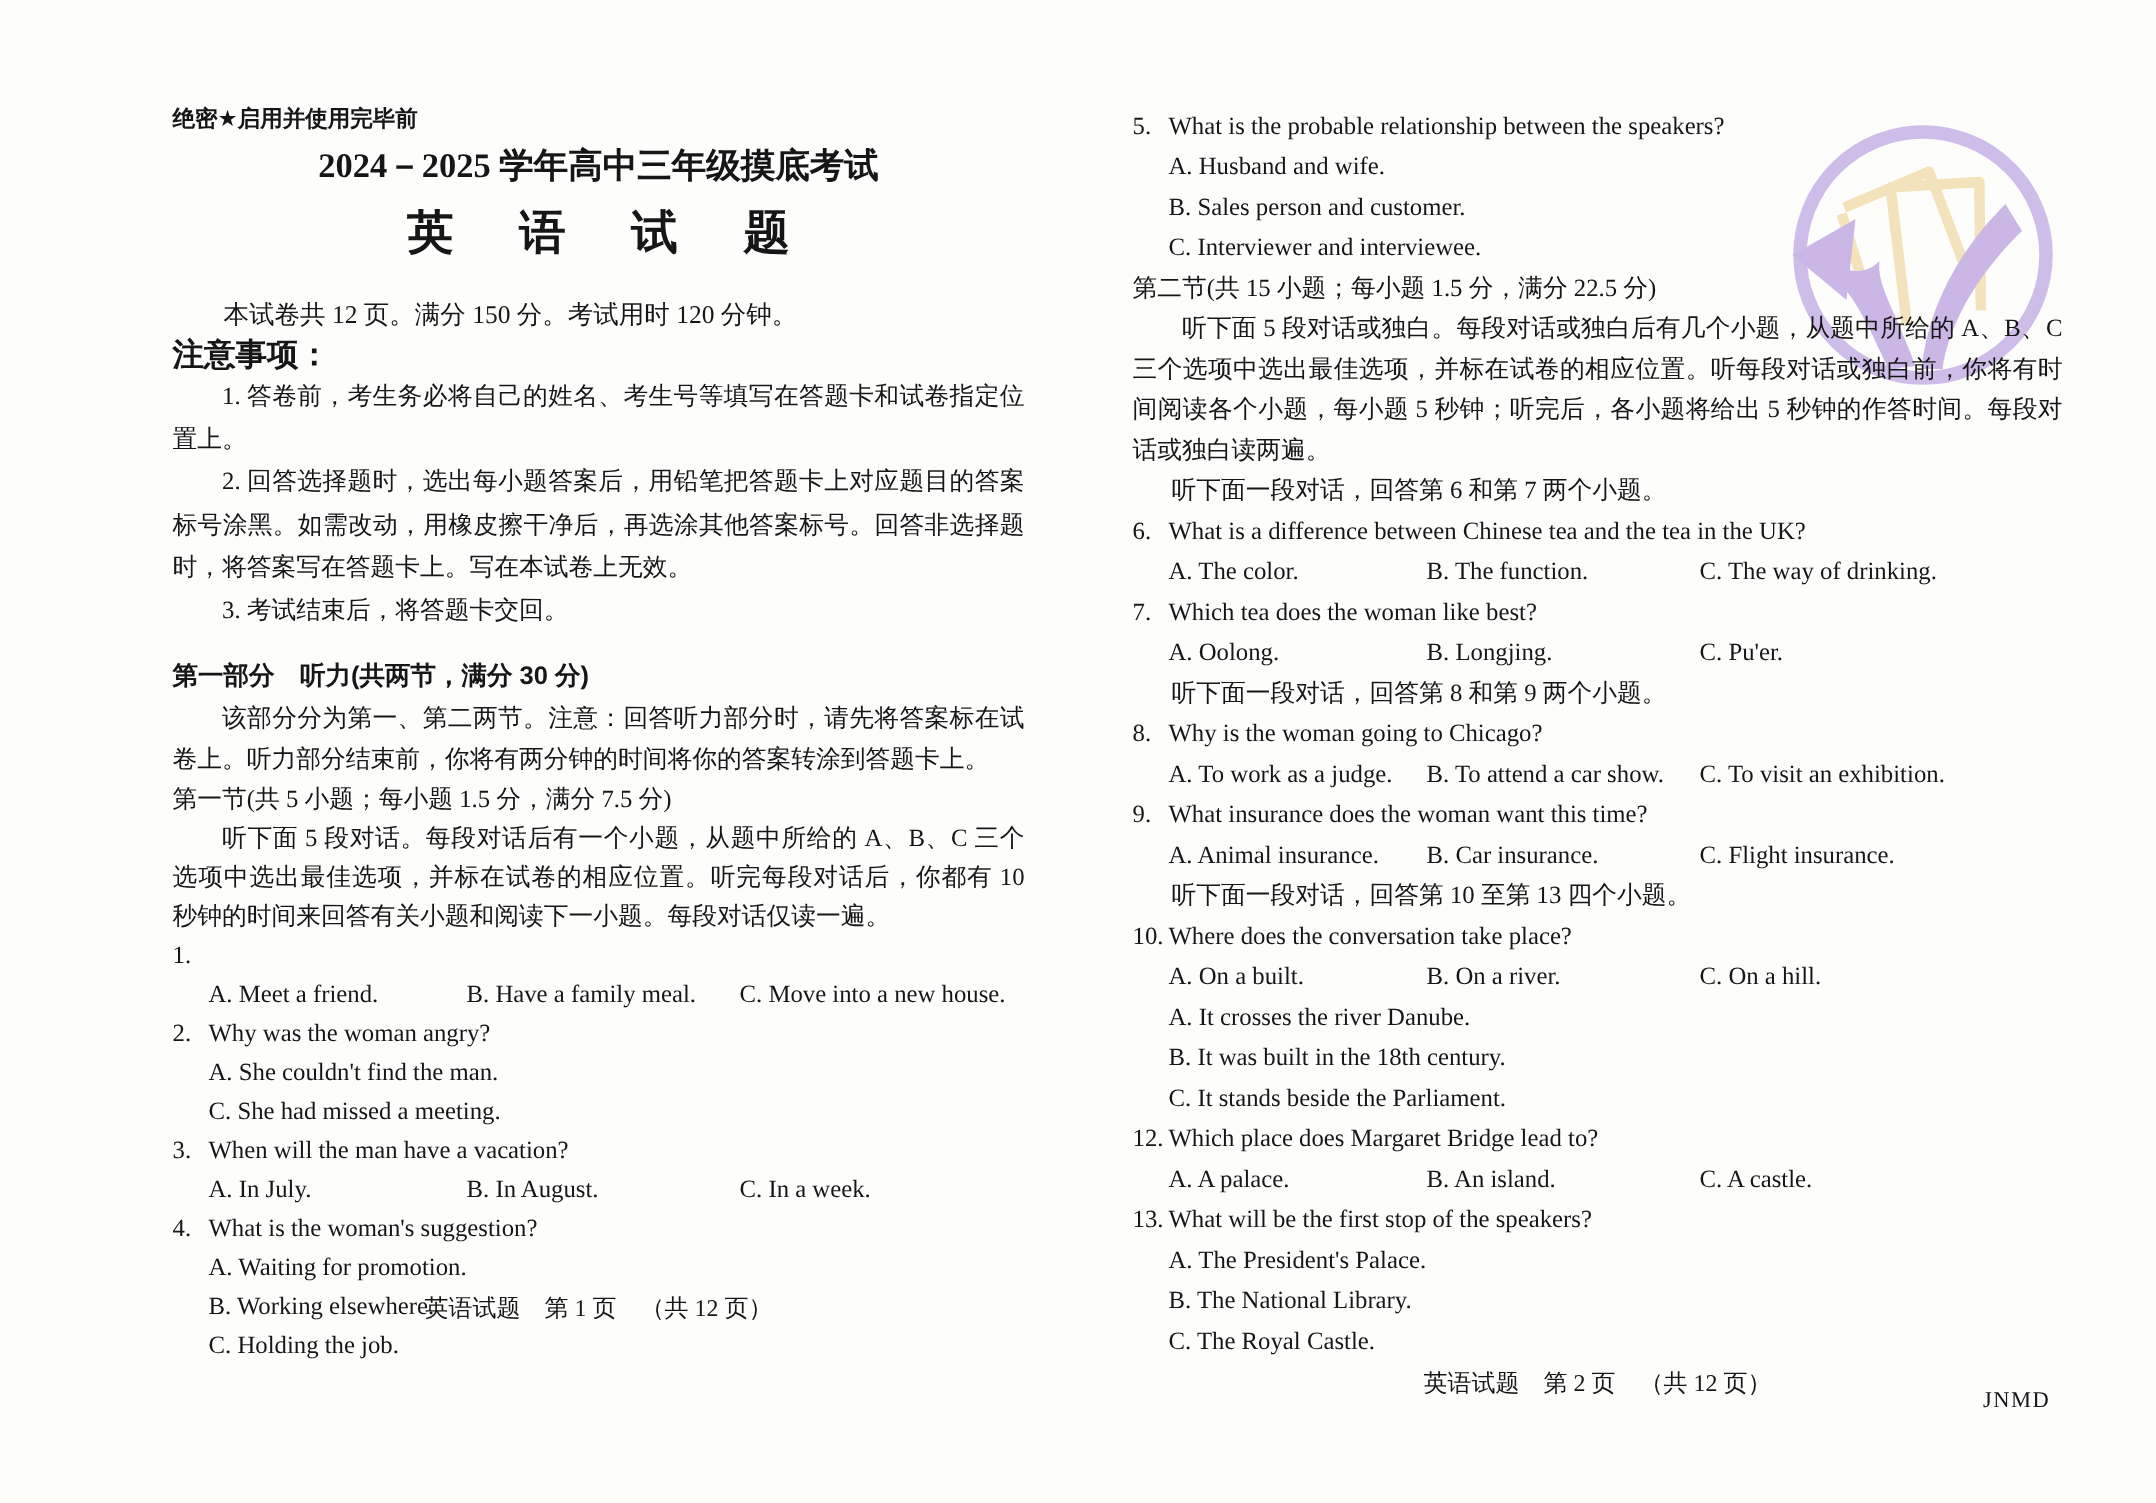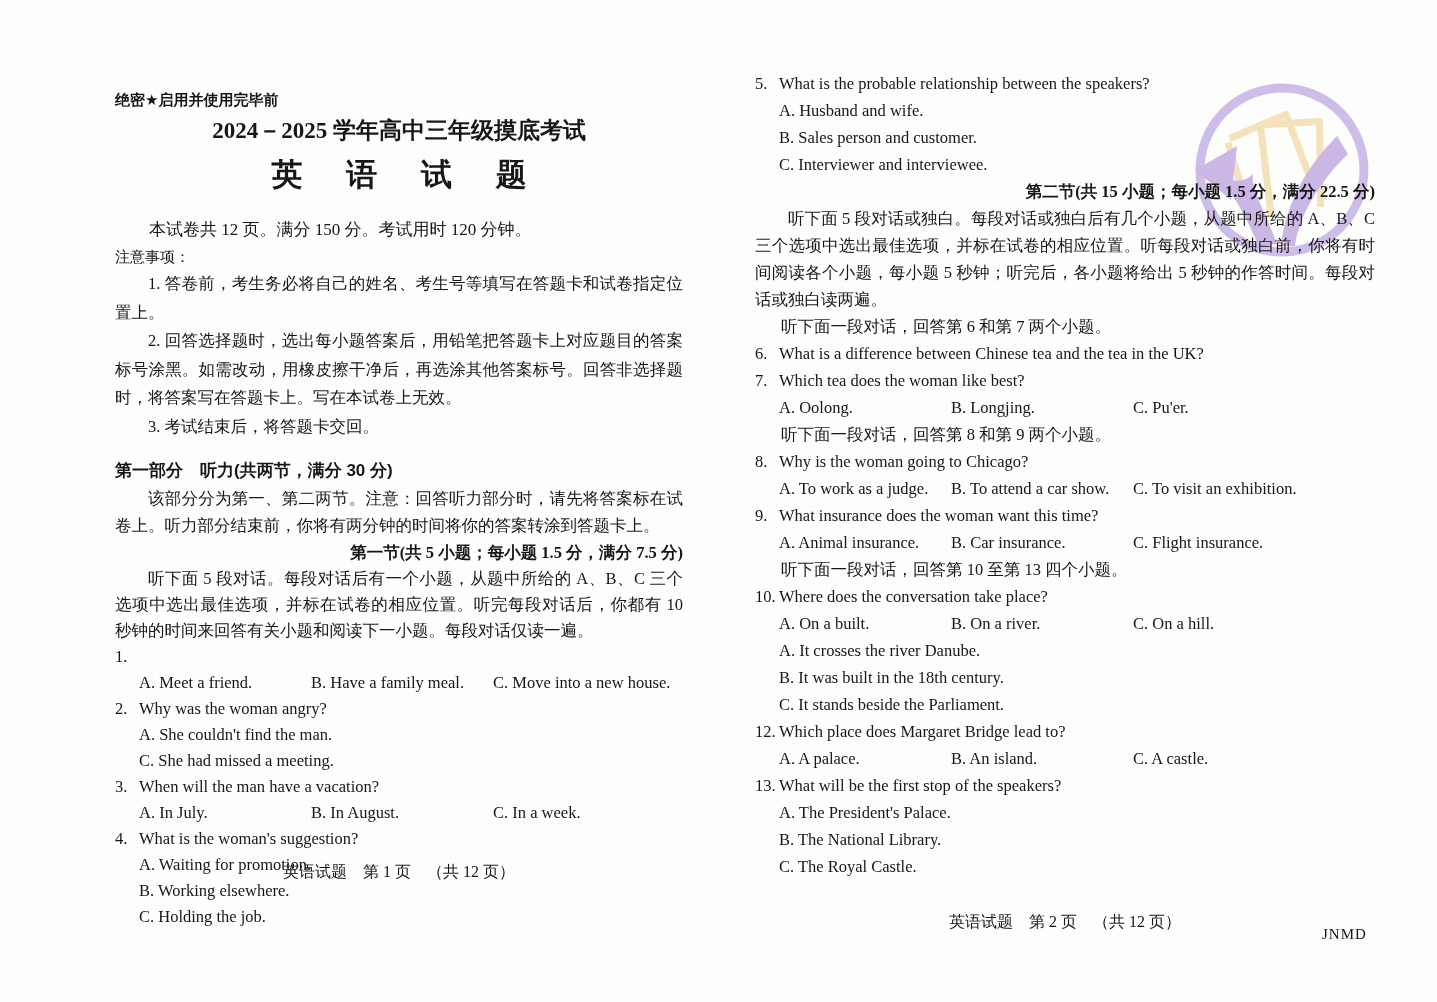--- a/index.html
+++ b/index.html
@@ -5,29 +5,29 @@
   html,body{margin:0;padding:0;}
   body{
     width:1437px;height:1002px;position:relative;overflow:hidden;
     background:#fdfdfc;color:#161616;
     font-family:"Liberation Serif","DejaVu Serif",serif;
   }
   .page-col{position:absolute;top:70px;}
   #col1{left:115px;width:568px;}
   #col2{left:755px;width:620px;}
 
-  .secret{font-family:"Liberation Sans","DejaVu Sans",sans-serif;font-weight:bold;font-size:15px;line-height:20px;margin-bottom:6px;margin-top:20px;}
+  .secret{font-family:"Liberation Sans","DejaVu Sans",sans-serif;font-weight:bold;font-size:15px;line-height:20px;margin-bottom:6px;}
   .exam-session{font-weight:bold;font-size:23px;line-height:30px;text-align:center;}
   .subject-title{font-weight:bold;font-size:31px;line-height:42px;text-align:center;letter-spacing:18px;padding-left:18px;margin:8px 0 20px 0;}
   .paper-info{font-size:17px;line-height:27px;text-indent:2em;margin-top:20px;}
-  .notes-heading{font-family:"Liberation Sans","DejaVu Sans",sans-serif;font-weight:normal;font-size:15px;line-height:27px;}
+  .notes-heading{font-family:"Liberation Sans","DejaVu Sans",sans-serif;font-weight:bold;font-size:21px;line-height:27px;}
   .note{font-size:16.5px;line-height:28.5px;text-indent:2em;text-align:justify;}
   .part-heading{font-family:"Liberation Sans","DejaVu Sans",sans-serif;font-weight:bold;font-size:17px;line-height:28px;margin-top:16px;}
   .intro-para{font-size:16.5px;line-height:27px;text-indent:2em;text-align:justify;}
-  .section-heading{font-size:16.5px;line-height:27px;font-weight:700;text-align:right;}
+  .section-heading{font-size:16.5px;line-height:27px;font-weight:400;}
   .cue{font-size:16.5px;line-height:27px;text-indent:26px;}
 
   .q{font-size:16.5px;}
   .qhead{display:flex;line-height:26px;}
   #col2 .qhead{line-height:27px;}
   .qnum{min-width:24px;flex:none;}
   .opts-row{display:flex;margin-left:24px;line-height:26px;}
   #col2 .opts-row{line-height:27px;}
   .opts-row .opt-a{width:172px;flex:none;}
   .opts-row .opt-b{width:182px;flex:none;}
@@ -131,20 +131,25 @@
         </div>
       </div>
       <div class="section-heading">第二节(共 15 小题；每小题 1.5 分，满分 22.5 分)</div>
       <div class="intro-para">听下面 5 段对话或独白。每段对话或独白后有几个小题，从题中所给的 A、B、C 三个选项中选出最佳选项，并标在试卷的相应位置。听每段对话或独白前，你将有时间阅读各个小题，每小题 5 秒钟；听完后，各小题将给出 5 秒钟的作答时间。每段对话或独白读两遍。</div>
       <div class="cue">听下面一段对话，回答第 6 和第 7 两个小题。</div>
       <div class="q">
         <div class="qhead">
           <span class="qnum">6.</span>
           <span>What is a difference between Chinese tea and the tea in the UK?</span>
         </div>
+        <div class="opts-row">
+          <span class="opt opt-a">A.  The color.</span>
+          <span class="opt opt-b">B.  The function.</span>
+          <span class="opt opt-c">C.  The way of drinking.</span>
+        </div>
       </div>
       <div class="q">
         <div class="qhead">
           <span class="qnum">7.</span>
           <span>Which tea does the woman like best?</span>
         </div>
         <div class="opts-row">
           <span class="opt opt-a">A.  Oolong.</span>
           <span class="opt opt-b">B.  Longjing.</span>
           <span class="opt opt-c">C.  Pu'er.</span>

